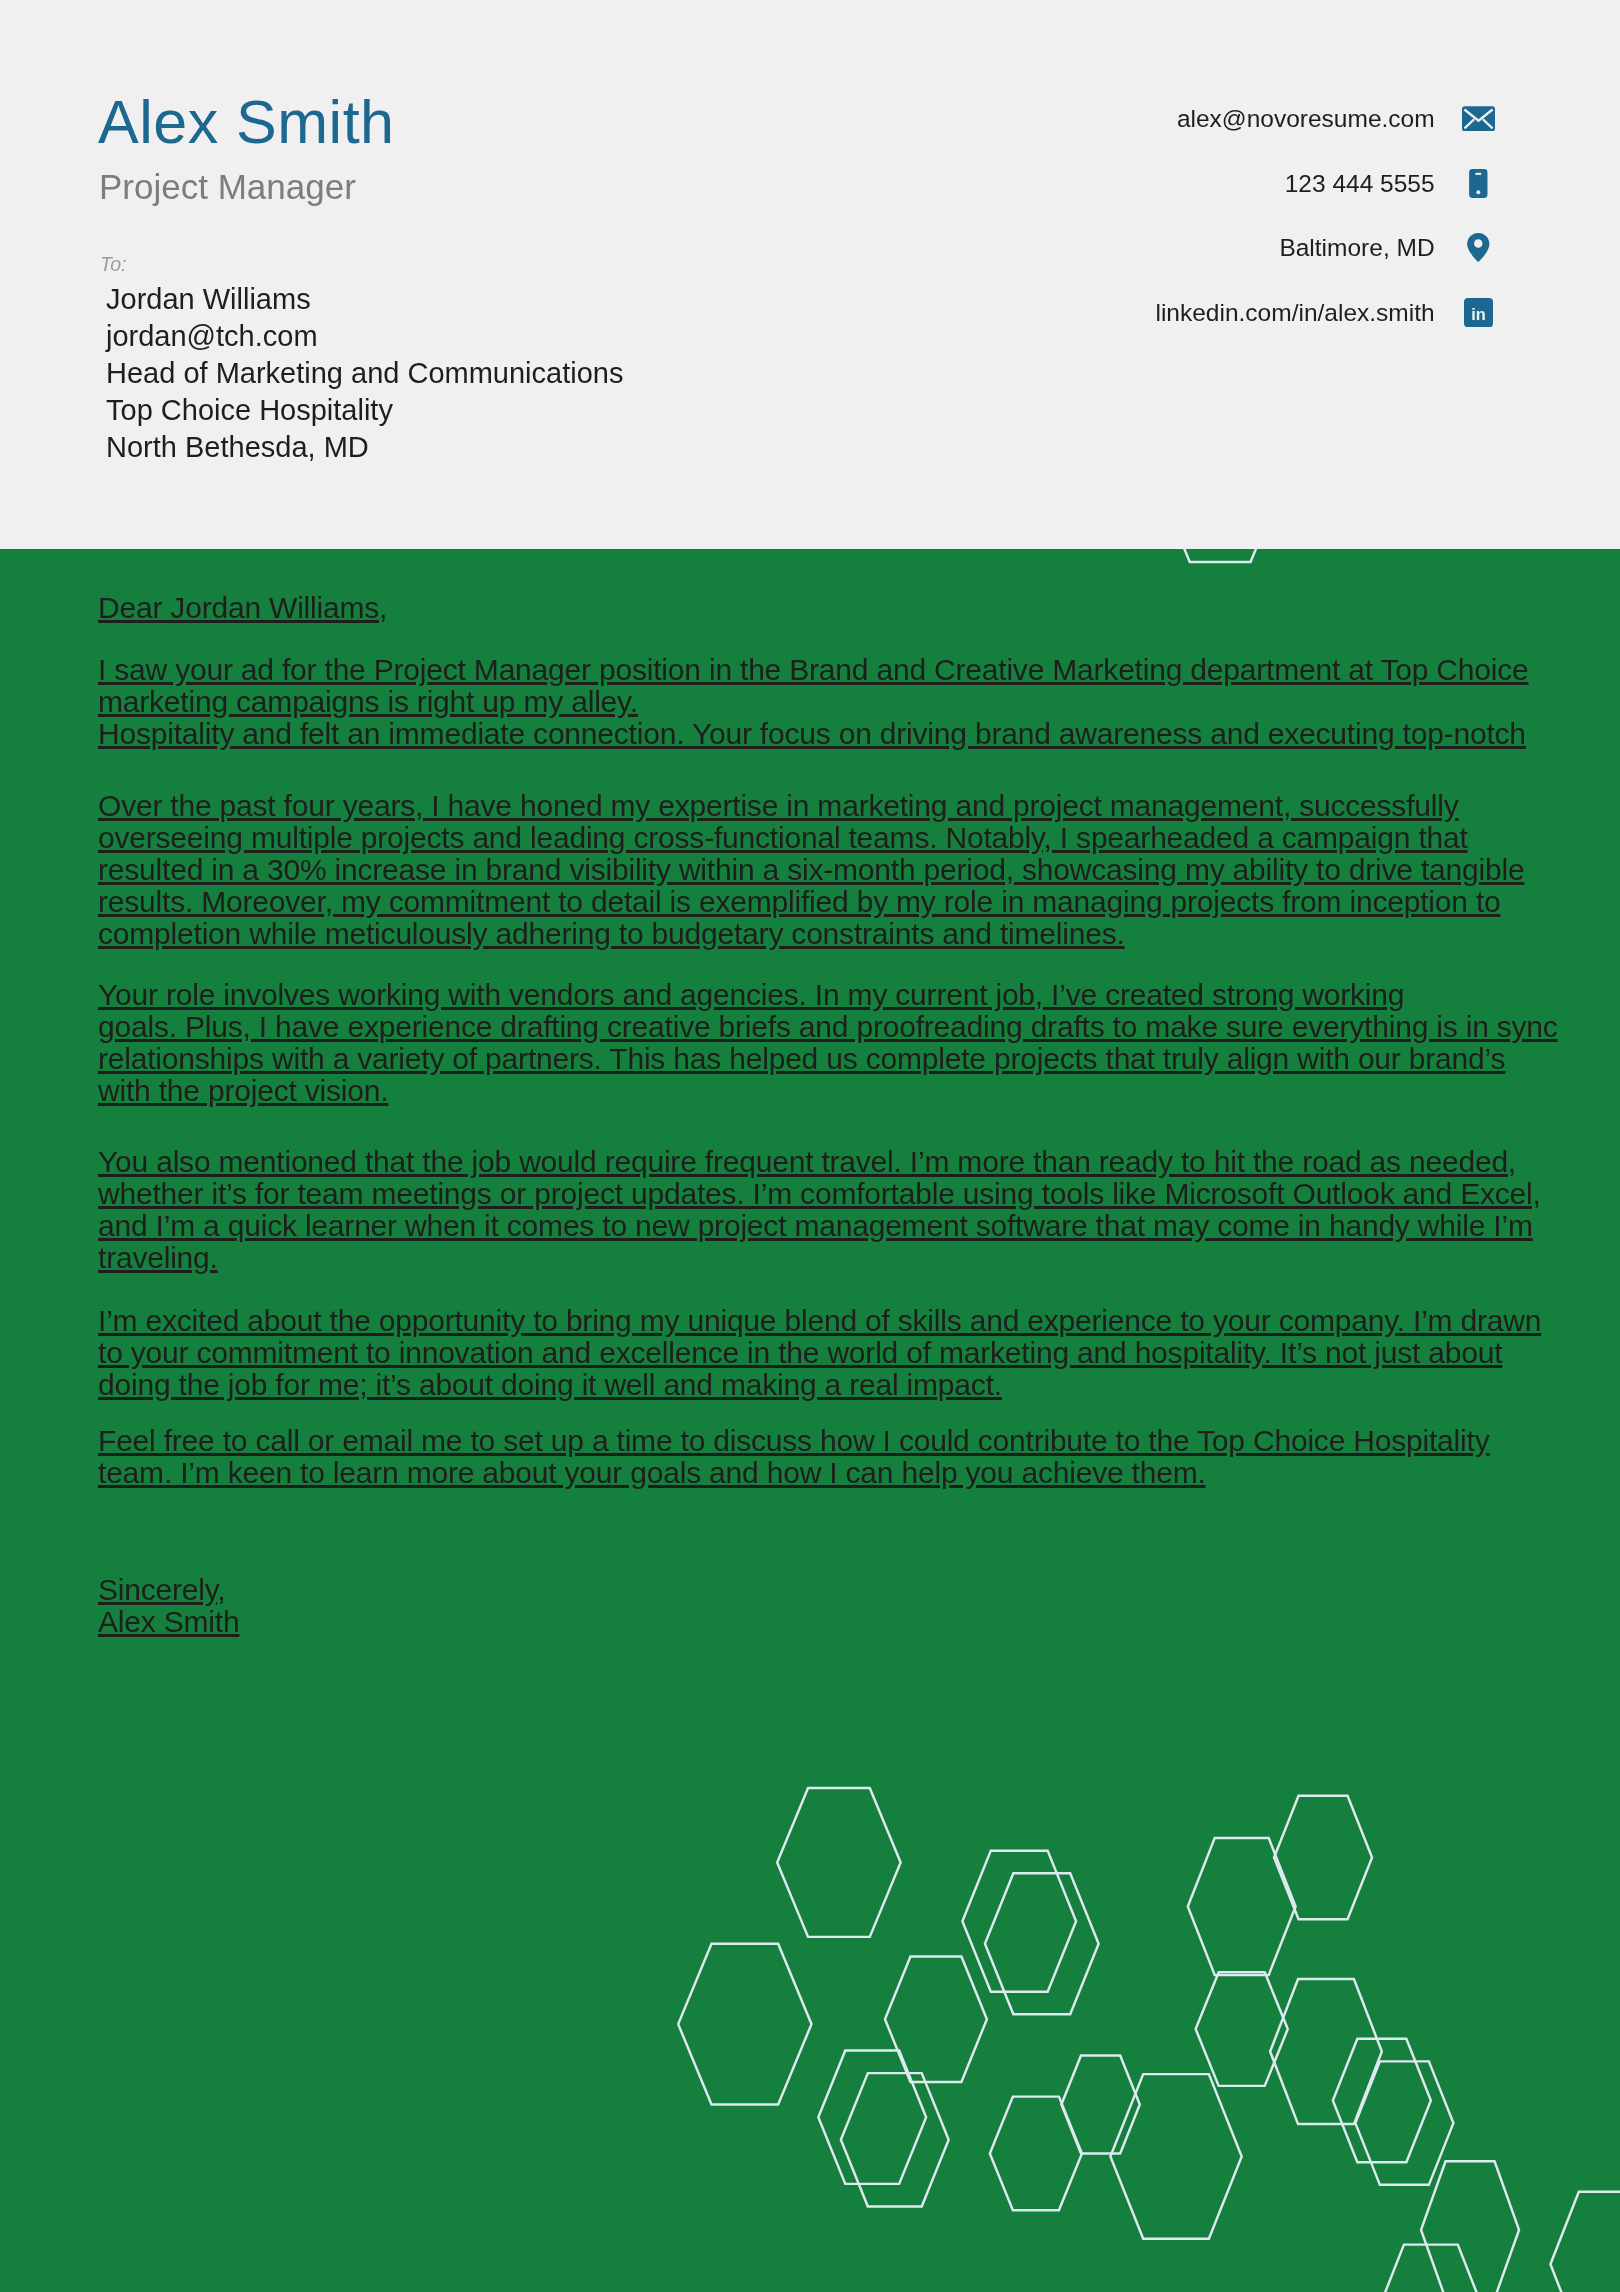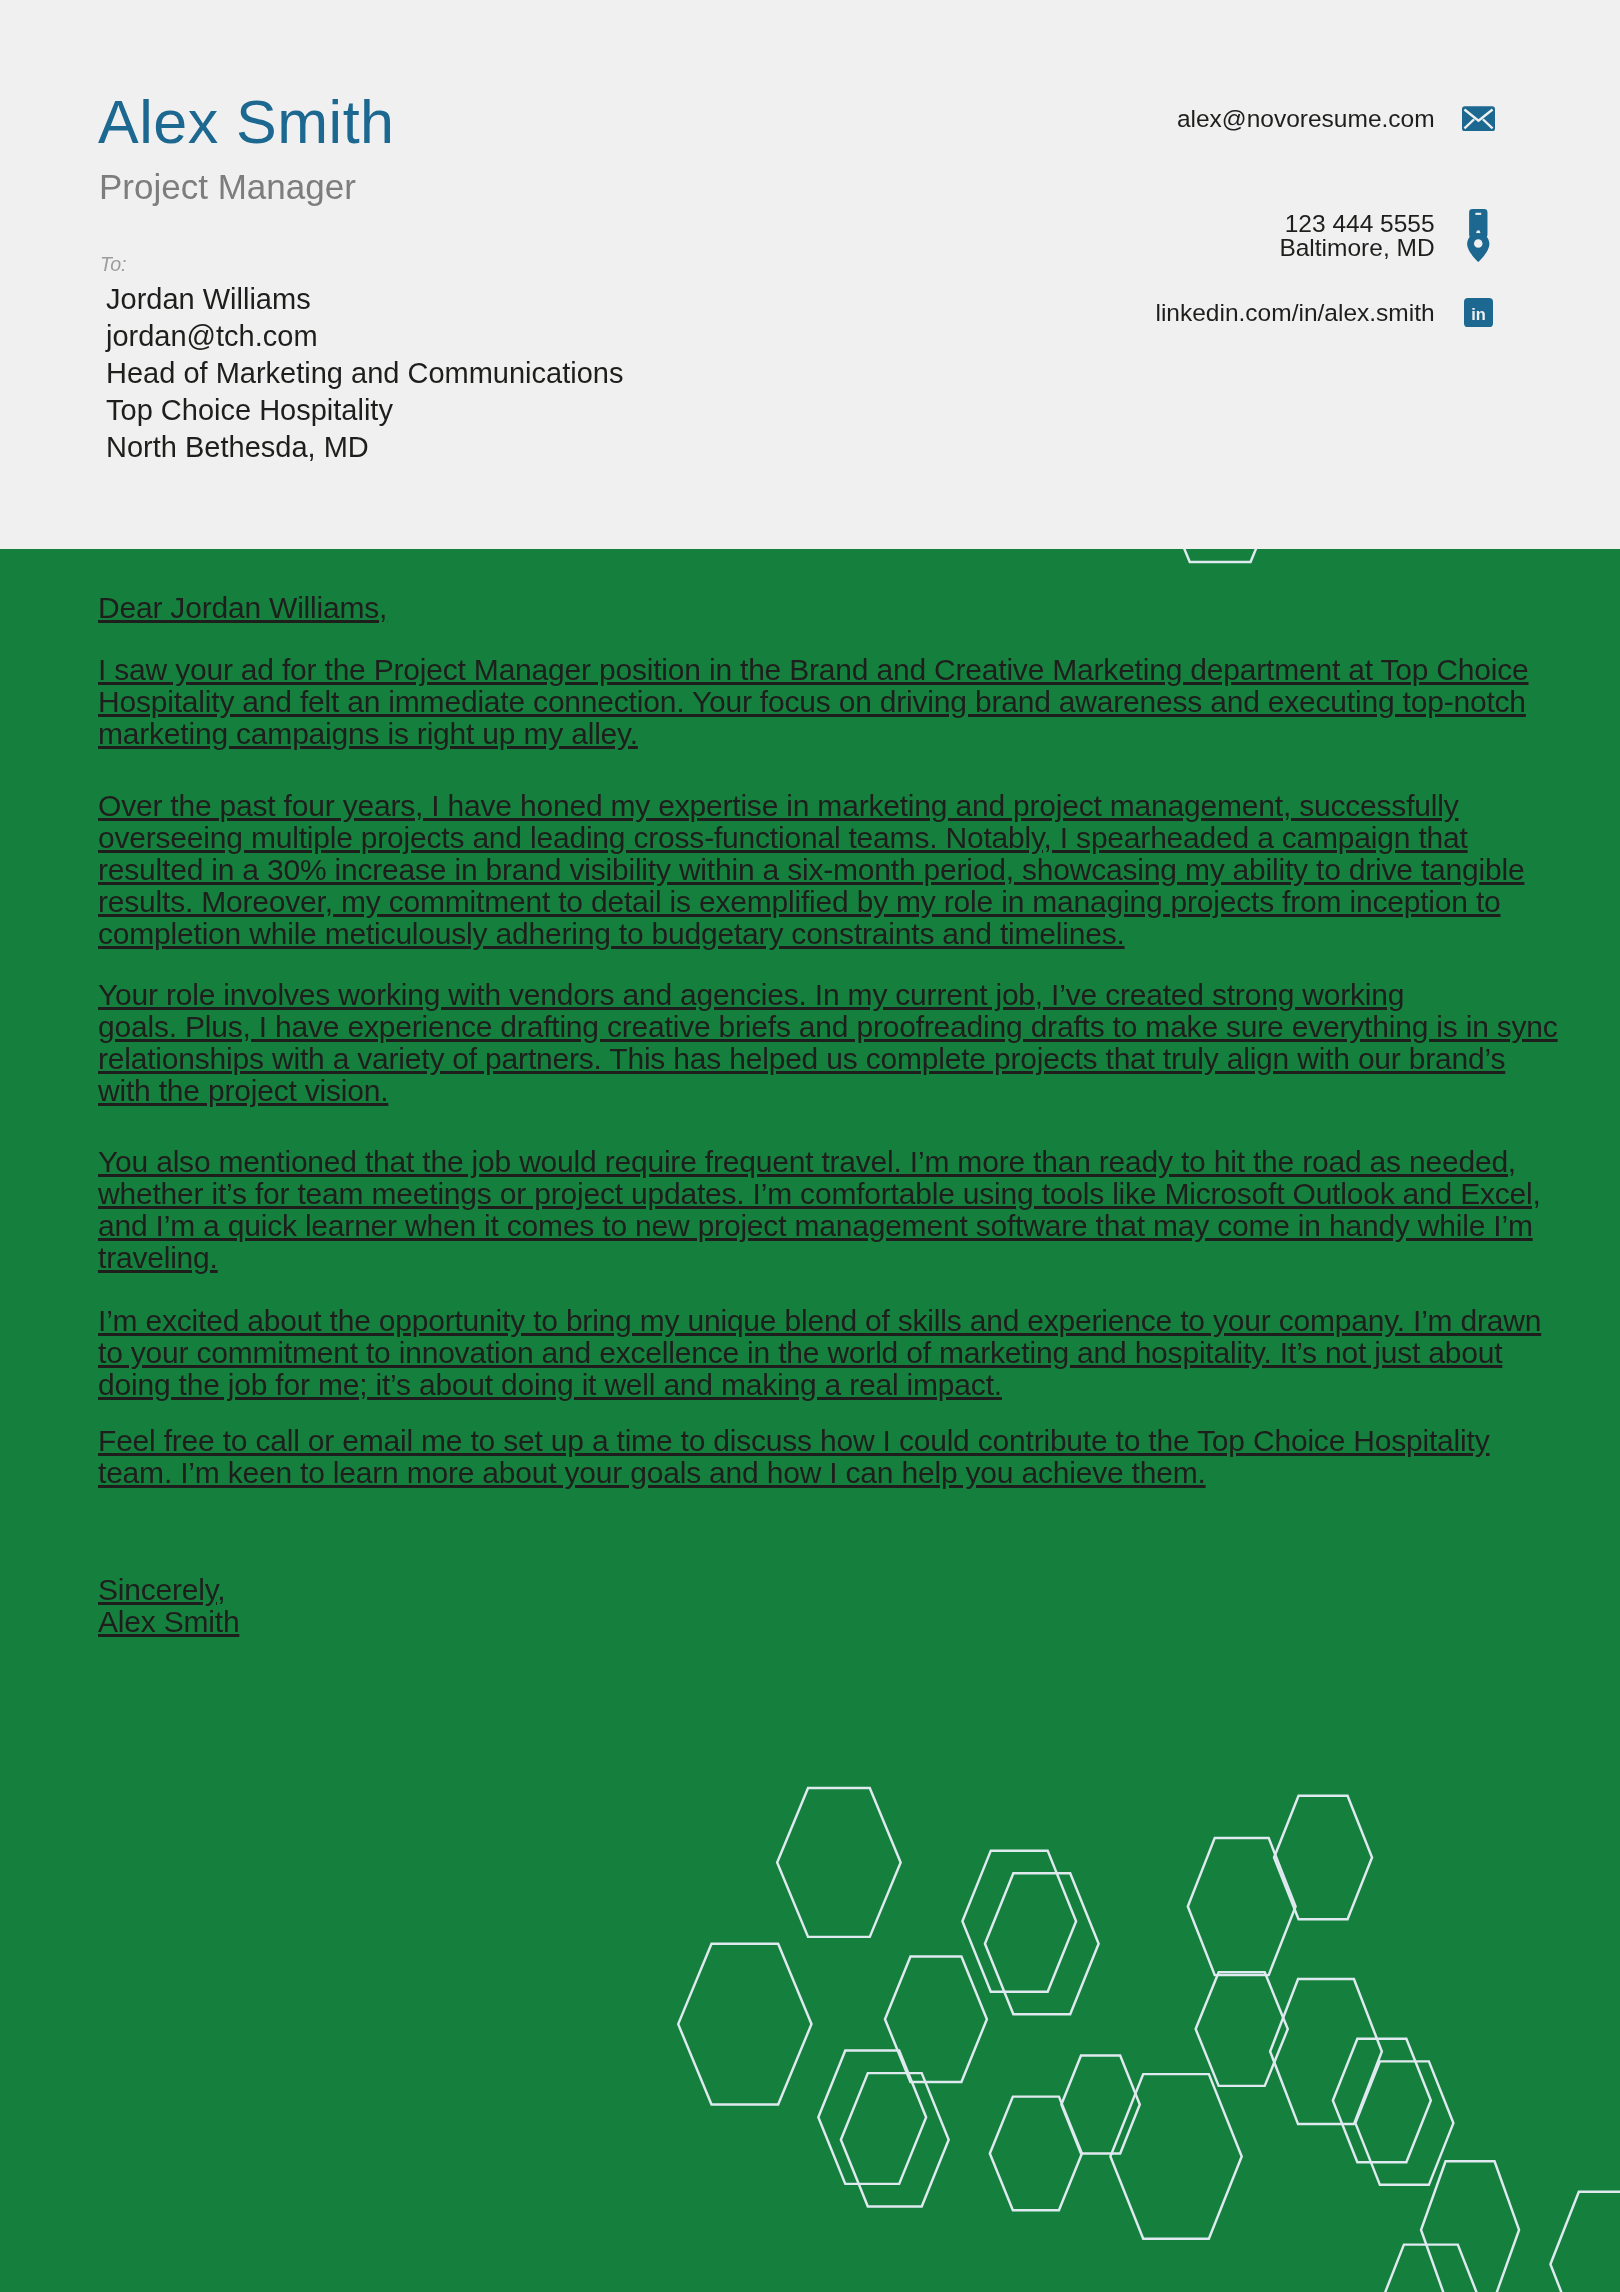--- a/index.html
+++ b/index.html
@@ -96,21 +96,21 @@
           <span class="txt">alex@novoresume.com</span>
           <span class="icon-box">
             <svg width="33" height="25.5" viewBox="0 0 34 26">
               <rect x="0" y="0" width="34" height="26" rx="3" fill="#1c6890"></rect>
               <polyline points="2.5,3.5 17,15 31.5,3.5" fill="none" stroke="#f0f0f0" stroke-width="2.4"></polyline>
               <line x1="2.5" y1="23" x2="12.5" y2="13.5" stroke="#f0f0f0" stroke-width="2.4"></line>
               <line x1="31.5" y1="23" x2="21.5" y2="13.5" stroke="#f0f0f0" stroke-width="2.4"></line>
             </svg>
           </span>
         </div>
-        <div class="contact-row" style="top: 169px; margin-top: 40px;">
+        <div class="contact-row" style="top: 169px;">
           <span class="txt">123 444 5555</span>
           <span class="icon-box">
             <svg width="18.6" height="29" viewBox="0 0 19 30">
               <rect x="0" y="0" width="19" height="30" rx="3.5" fill="#1c6890"></rect>
               <line x1="6.5" y1="5" x2="12.5" y2="5" stroke="#f0f0f0" stroke-width="2.2"></line>
               <circle cx="9.5" cy="24" r="2" fill="#f0f0f0"></circle>
             </svg>
           </span>
         </div>
         <div class="contact-row" style="top: 233px;">
@@ -135,22 +135,22 @@
   </div>
 
   <div class="letter" id="letter-body">
     <div class="tblock" id="salutation" style="top: 592px;">Dear Jordan Williams,</div>
     <div class="tblock" id="closing" style="top: 1574px;">
         <div class="line">Sincerely,</div>
         <div class="line">Alex Smith</div>
       </div>
   <div class="tblock" style="top: 654px;">
         <div class="line">I saw your ad for the Project Manager position in the Brand and Creative Marketing department at Top Choice</div>
+        <div class="line">marketing campaigns is right up my alley.</div>
         <div class="line">Hospitality and felt an immediate connection. Your focus on driving brand awareness and executing top-notch</div>
-        <div class="line">marketing campaigns is right up my alley.</div>
       </div>
       <div class="tblock" style="top: 790px;">
         <div class="line">Over the past four years, I have honed my expertise in marketing and project management, successfully</div>
         <div class="line">overseeing multiple projects and leading cross-functional teams. Notably, I spearheaded a campaign that</div>
         <div class="line">resulted in a 30% increase in brand visibility within a six-month period, showcasing my ability to drive tangible</div>
         <div class="line">results. Moreover, my commitment to detail is exemplified by my role in managing projects from inception to</div>
         <div class="line">completion while meticulously adhering to budgetary constraints and timelines.</div>
       </div>
       <div class="tblock" style="top: 979px;">
         <div class="line">Your role involves working with vendors and agencies. In my current job, I’ve created strong working</div>

